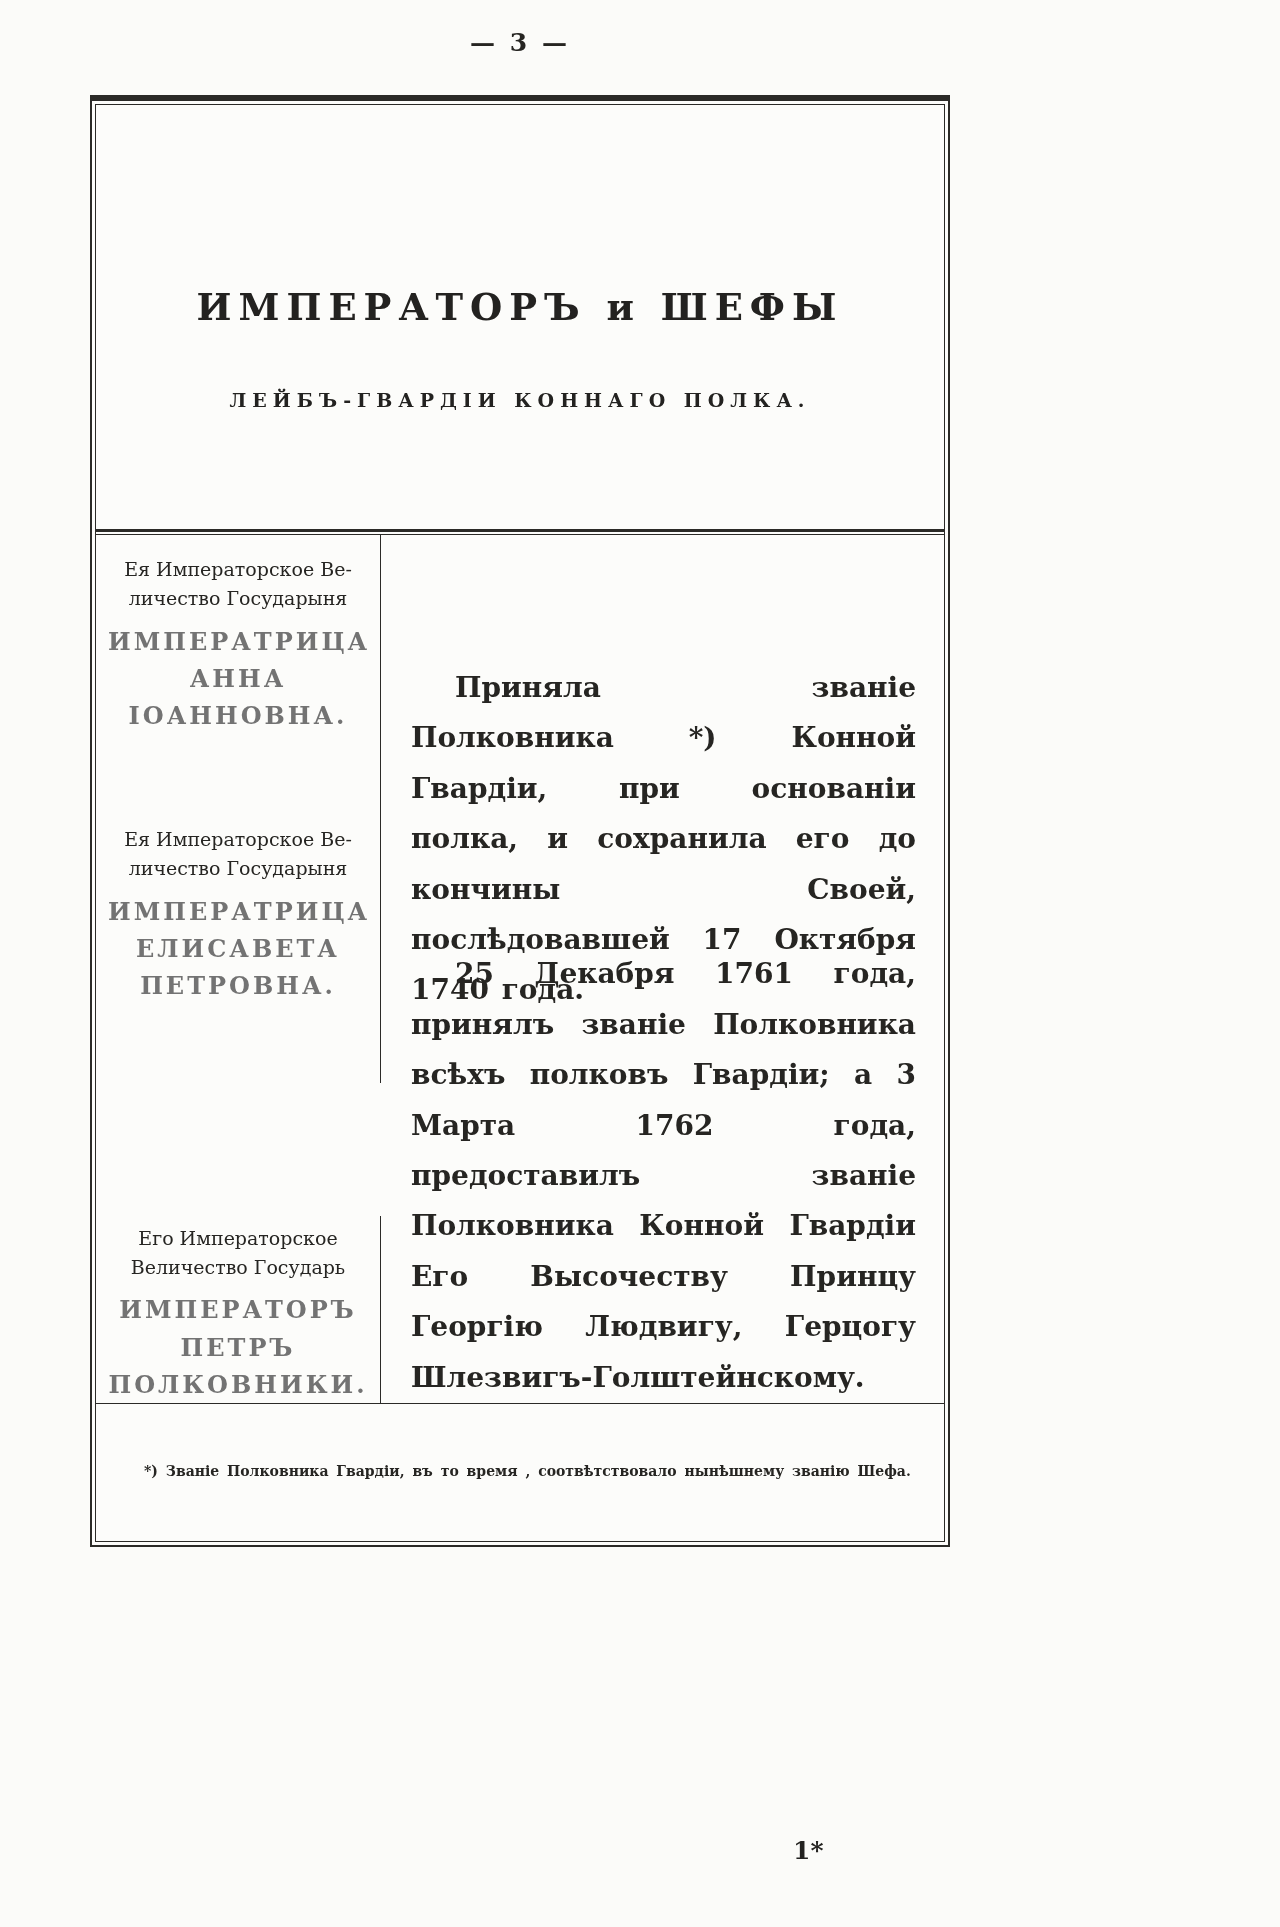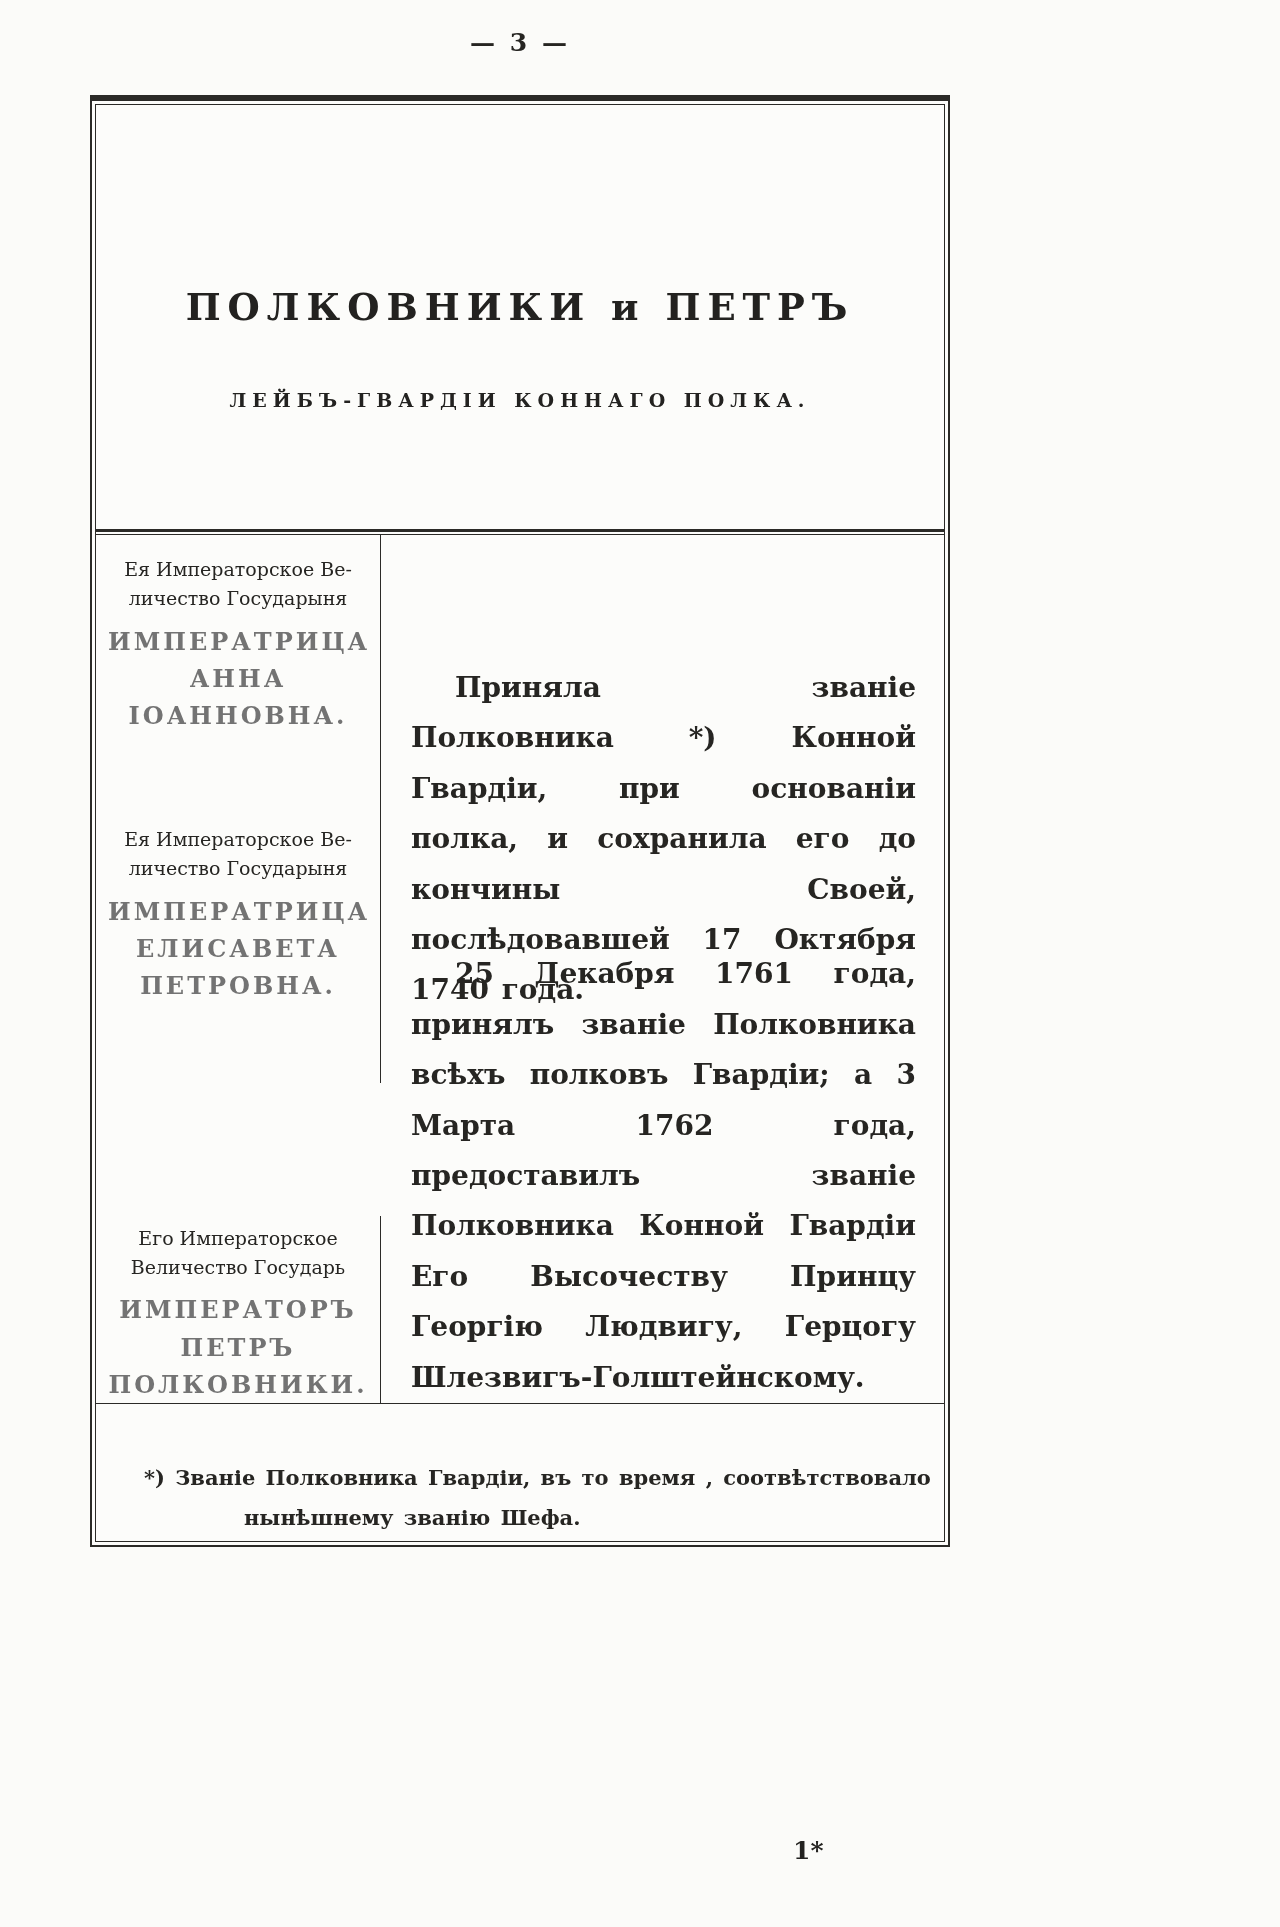--- a/index.html
+++ b/index.html
@@ -116,21 +116,21 @@
   .row-3 .name-cell { padding-top: 8px; }
   .row-1 .desc { margin-top: 128px; }
   .row-2 .desc { margin-top: 112px; }
   .row-3 .desc { margin-top: 53px; }
   .footnote-section {
     flex: 1;
     border-top: 1px solid #2b2a27;
     padding: 54px 40px 0 48px;
   }
   .footnote {
-    font-size: 21px;
+    font-size: 14px;
     font-weight: bold;
     line-height: 1.9;
     width: 700px;
     margin-left: 100px;
     text-indent: -100px;
     word-spacing: 3px;
     color: #262522;
   }
   .signature-mark {
     position: absolute;
@@ -145,21 +145,21 @@
 <body>
 
 <div class="canvas">
 
   <div class="page-number">—  3  —</div>
 
   <div class="main-box">
     <div class="main-box-inner">
 
       <div class="title-section">
-        <div class="title">ПОЛКОВНИКИ и ПЕТРЪ</div>
+        <div class="title">ИМПЕРАТОРЪ и ШЕФЫ</div>
         <div class="subtitle">ЛЕЙБЪ-ГВАРДІИ КОННАГО ПОЛКА.</div>
       </div>
 
       <div class="rule-double"></div>
 
       <div class="table-section">
 
         <div class="table-row row-1">
           <div class="name-cell">
             <div class="honorific">Ея Императорское Ве-

